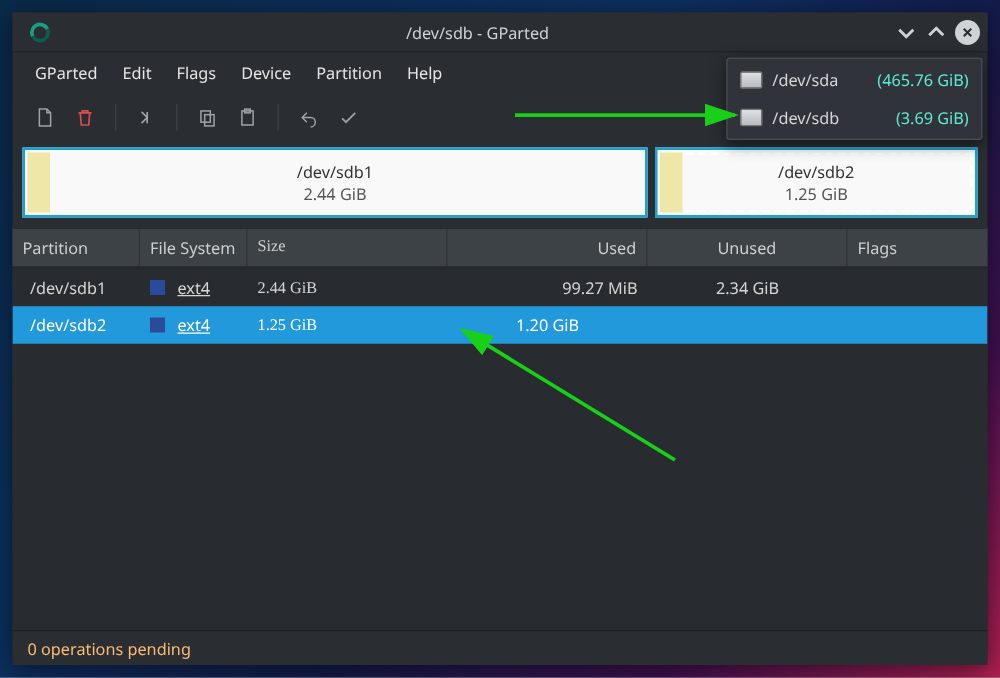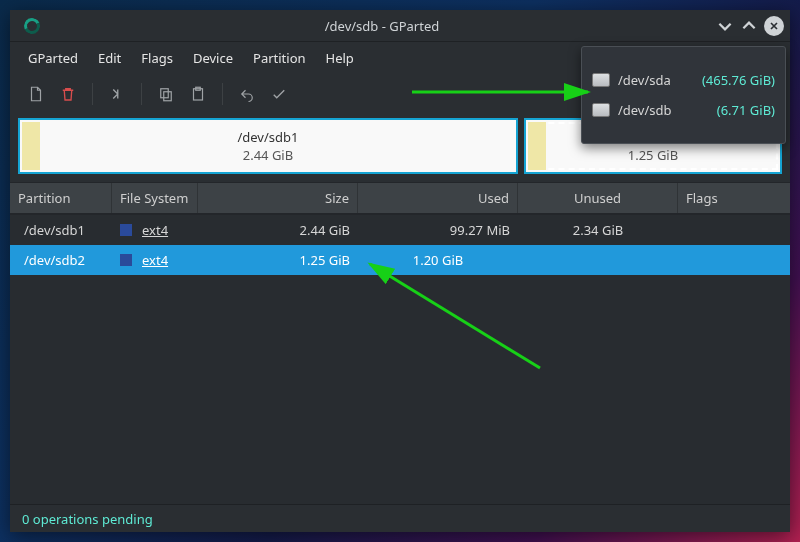--- a/index.html
+++ b/index.html
@@ -87,40 +87,40 @@
   .part .swatch { position:absolute; left:2px; top:2px; bottom:2px; width:18px; background:#efe7a7; }
   .part .nm { color:#333; }
   .part .sz { color:#555; }
   .table-head {
     display:flex; background:#3d4246; font-size:13px; color:#cfcfcf;
     border-top:1px solid #23262a; border-bottom:1px solid #23262a;
   }
   .table-head div, .row div { padding:6px 8px; }
   .col-part { width:102px; text-align:left; }
   .col-fs   { width:86px; text-align:left; }
-  .col-size { width:160px; text-align:right; }
+  .col-size { width:160px; text-align:left;font-family:Liberation Serif, serif; }
   .col-used { width:160px; text-align:right; }
   .col-unused{ width:160px; text-align:center;}
   .col-flags{ flex:1; text-align:left;}
   .table-head .col-part,.table-head .col-fs,.table-head .col-size,.table-head .col-used,.table-head .col-unused{border-right:1px solid #2f3336;}
   .rows { flex:1; background:#282c30; overflow:auto; border-top:1px solid #23262a;}
   .row { display:flex; font-size:13px; color:#d6d6d6; align-items:center;}
   .row.sel { background:#2199db; color:#fff; }
   .row .col-part { padding-left:14px; }
   .fs-cell { display:flex; align-items:center; gap:10px;text-decoration:underline; }
   .fs-sw { width:12px;height:12px;background:#2a4a9a;display:inline-block; }
   .row.sel .fs-sw { background:#2a4a9a; }
   .statusbar {
     height:28px; display:flex; align-items:center; padding:0 12px;
-    background:#2a2e32; border-top:1px solid #1e2124; font-size:13px; color:#5eead4;
+    background:#2a2e32; border-top:1px solid #1e2124; font-size:13px; color:#fdba74;
   }
   .device-popup {
     position:absolute; top:36px; right:4px;
     background:#30343a; border:1px solid #4a4f55; border-radius:3px;
-    min-width:200px; padding:18px 0; z-index:10;
+    min-width:200px; padding:2px 0; z-index:10;
     box-shadow:0 4px 12px rgba(0,0,0,.5);
   }
   .dev-item {
     display:flex; align-items:center; gap:8px; padding:6px 10px;
     color:#d6d6d6; cursor:pointer; font-size:13px; justify-content:flex-start;
   }
   .dev-icon {
     width:18px;height:14px;background:linear-gradient(#dde0e2,#b9bcc0);
     border:1px solid #777;border-radius:2px;display:inline-block;position:relative;
   }
@@ -262,21 +262,21 @@
 
   <div class="device-popup">
     <div class="dev-item">
       <span class="dev-icon"></span>
       <span class="dev-name">/dev/sda</span>
       <span class="dev-size">(465.76 GiB)</span>
     </div>
     <div class="dev-item">
       <span class="dev-icon"></span>
       <span class="dev-name">/dev/sdb</span>
-      <span class="dev-size">(6.71 GiB)</span>
+      <span class="dev-size">(3.69 GiB)</span>
     </div>
   </div>
 
   <svg class="annotation" style="left:400px; top:70px;" width="190" height="24">
     <defs>
         <marker id="ah1" markerWidth="10" markerHeight="10" refX="8" refY="3" orient="auto">
           <path d="M0,0 L9,3 L0,6 z" fill="#17d017"></path>
         </marker>
       </defs>
     <line x1="2" y1="12" x2="178" y2="12" stroke="#17d017" stroke-width="3" marker-end="url(#ah1)"></line>

